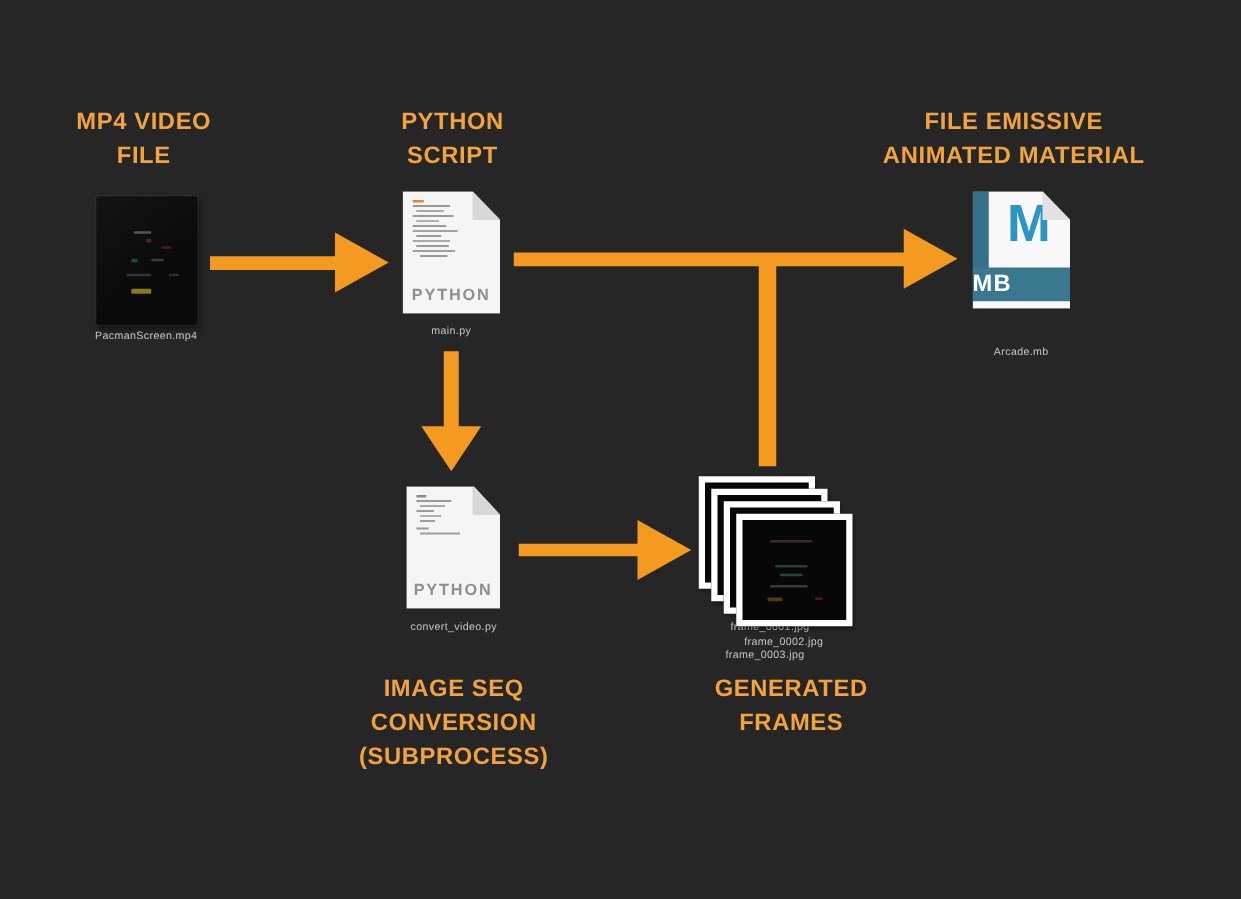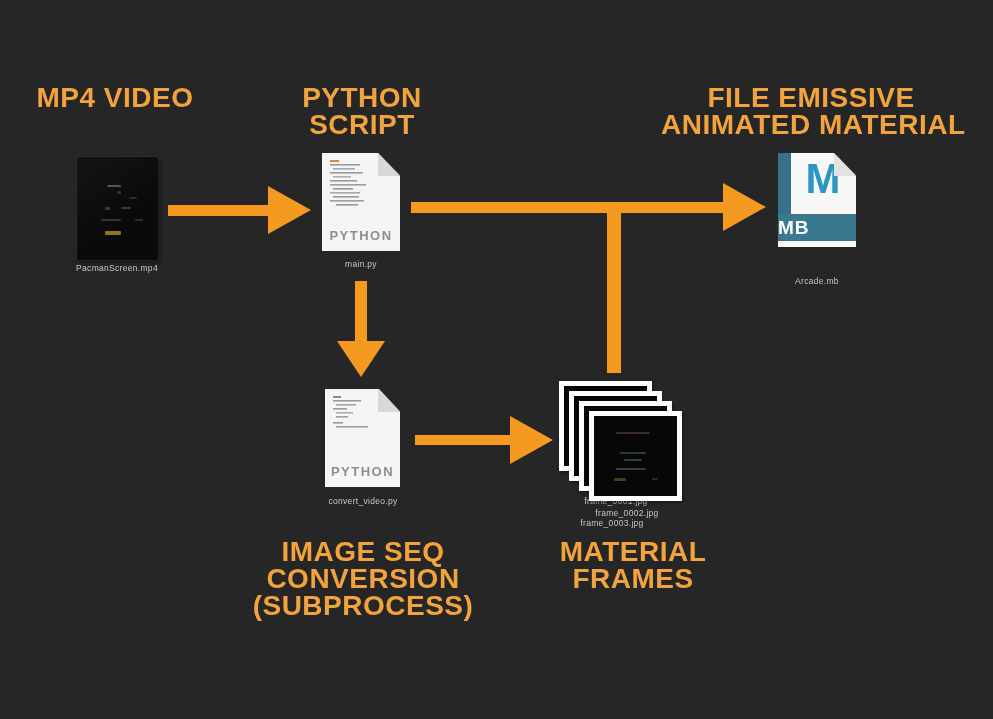--- a/index.html
+++ b/index.html
@@ -1,20 +1,20 @@
 <!DOCTYPE html>
 <html><head>
 <meta charset="utf-8">
 <style>
   html,body{margin:0;padding:0;background:#262626;}
   #stage{position:relative;width:993px;height:719px;background:#262626;overflow:hidden;
          font-family:"Liberation Sans",sans-serif;}
 
   
-  .hdr{position:absolute;color:#F2A33C;font-weight:bold;font-size:28px;line-height:27px;
+  .hdr{position:absolute;color:#F2A33C;font-weight:bold;font-size:19px;line-height:27px;
        text-align:center;letter-spacing:0.5px;white-space:nowrap;}
 
   
   .cap{position:absolute;color:#C6C6C6;font-size:8.5px;line-height:10px;text-align:center;
        letter-spacing:0.3px;white-space:nowrap;}
 
   
   .shaft{position:absolute;background:#F59A20;}
   .head-right{position:absolute;width:0;height:0;
               border-top:24px solid transparent;border-bottom:24px solid transparent;
@@ -57,40 +57,41 @@
          box-shadow:1px 2px 3px rgba(0,0,0,0.4);}
   .frame-content{position:absolute;inset:0;}
 </style>
 </head>
 <body>
 
 <div id="stage">
 
   <div class="hdr" style="left:15px;top:84px;width:200px;">
     <div>MP4 VIDEO</div>
+    <div>FILE</div>
   </div>
 
   <div class="hdr" style="left:262px;top:84px;width:200px;">
     <div>PYTHON</div>
     <div>SCRIPT</div>
   </div>
 
   <div class="hdr" style="left:661px;top:84px;width:300px;">
     <div>FILE EMISSIVE</div>
     <div>ANIMATED MATERIAL</div>
   </div>
 
   <div class="hdr" style="left:238px;top:538px;width:250px;">
     <div>IMAGE SEQ</div>
     <div>CONVERSION</div>
     <div>(SUBPROCESS)</div>
   </div>
 
   <div class="hdr" style="left:508px;top:538px;width:250px;">
-    <div>MATERIAL</div>
+    <div>GENERATED</div>
     <div>FRAMES</div>
   </div>
 
   <div class="vid-thumb" style="left:77px;top:157px;width:81px;height:103px;">
     <div class="dot" style="left:30px;top:28px;width:14px;height:2px;background:#555;"></div>
     <div class="dot" style="left:40px;top:34px;width:4px;height:3px;background:#5a2020;"></div>
     <div class="dot" style="left:52px;top:40px;width:8px;height:2px;background:#4a1d1d;"></div>
     <div class="dot" style="left:28px;top:50px;width:5px;height:3px;background:#1d4a44;"></div>
     <div class="dot" style="left:44px;top:50px;width:10px;height:2px;background:#3a3a3a;"></div>
     <div class="dot" style="left:24px;top:62px;width:20px;height:2px;background:#333;"></div>

